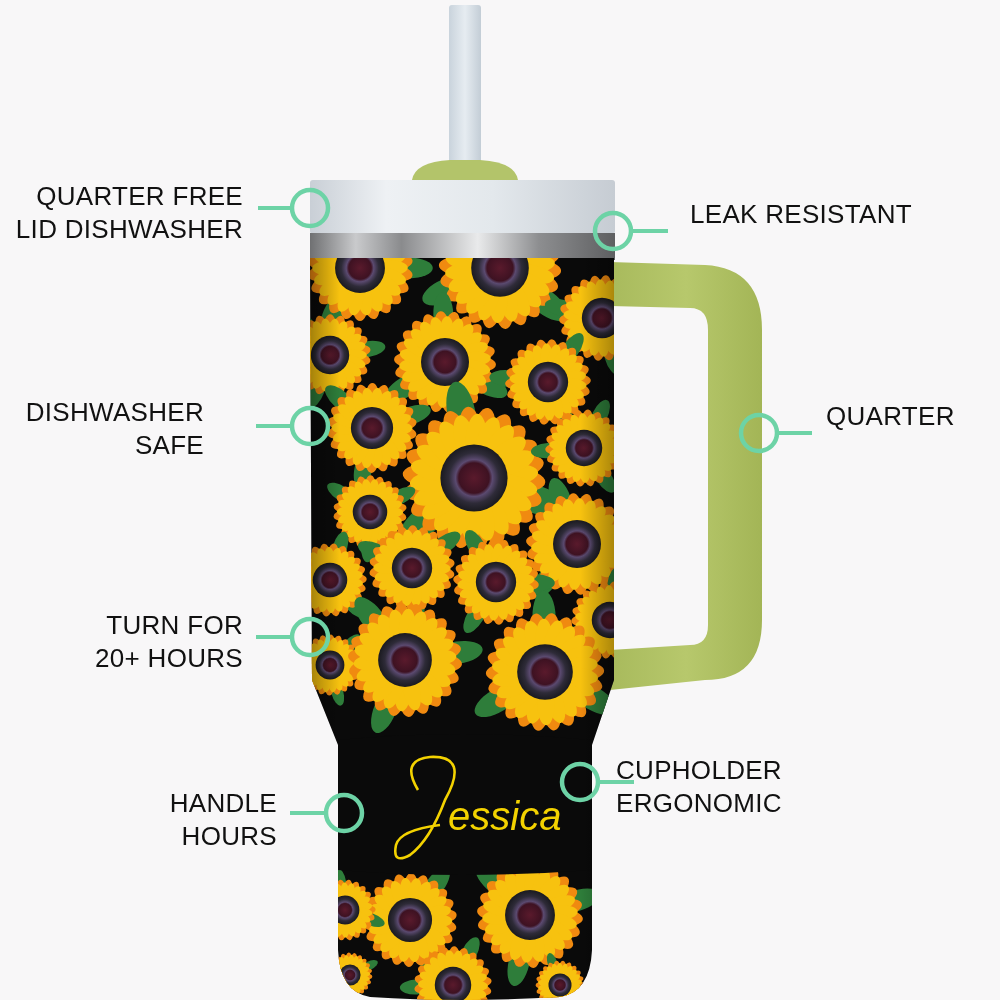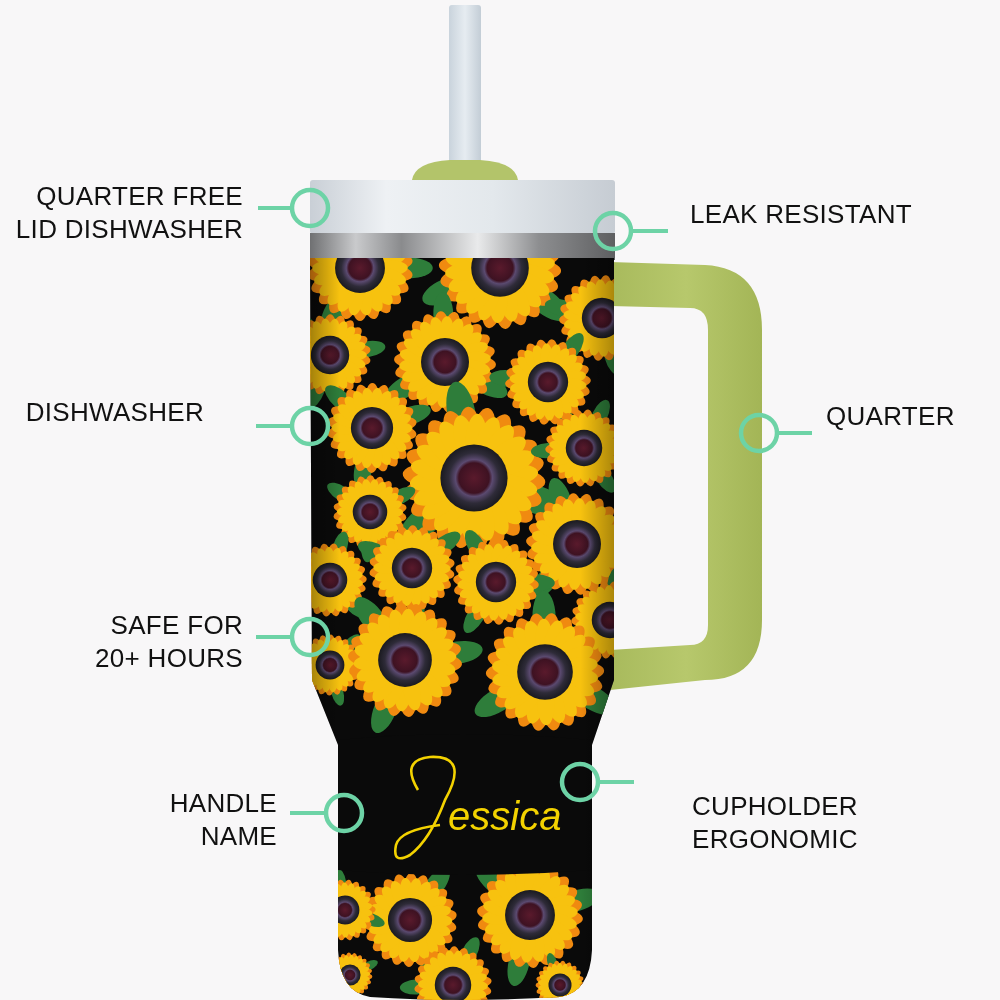--- a/index.html
+++ b/index.html
@@ -1330,30 +1330,31 @@
   <div id="labels">
       <div class="callout-text right-align" style="right: 757px; top: 180px;">
         <div>QUARTER FREE</div>
         <div>LID DISHWASHER</div>
       </div>
       <div class="callout-text left-align" style="left: 690px; top: 198px;">
         <div>LEAK RESISTANT</div>
       </div>
       <div class="callout-text right-align" style="right: 796px; top: 396px;">
         <div>DISHWASHER</div>
+        <div>SAFE</div>
       </div>
       <div class="callout-text left-align" style="left: 826px; top: 400px;">
         <div>QUARTER</div>
       </div>
       <div class="callout-text right-align" style="right: 757px; top: 609px;">
-        <div>SAFE FOR</div>
+        <div>TURN FOR</div>
         <div>20+ HOURS</div>
       </div>
-      <div class="callout-text left-align" style="left: 692px; top: 754px; margin-top: 36px;">
+      <div class="callout-text left-align" style="left: 616px; top: 754px;">
         <div>CUPHOLDER</div>
         <div>ERGONOMIC</div>
       </div>
       <div class="callout-text right-align" style="right: 723px; top: 787px;">
         <div>HANDLE</div>
-        <div>NAME</div>
+        <div>HOURS</div>
       </div>
     </div>
 </div>
 
 </body></html>

